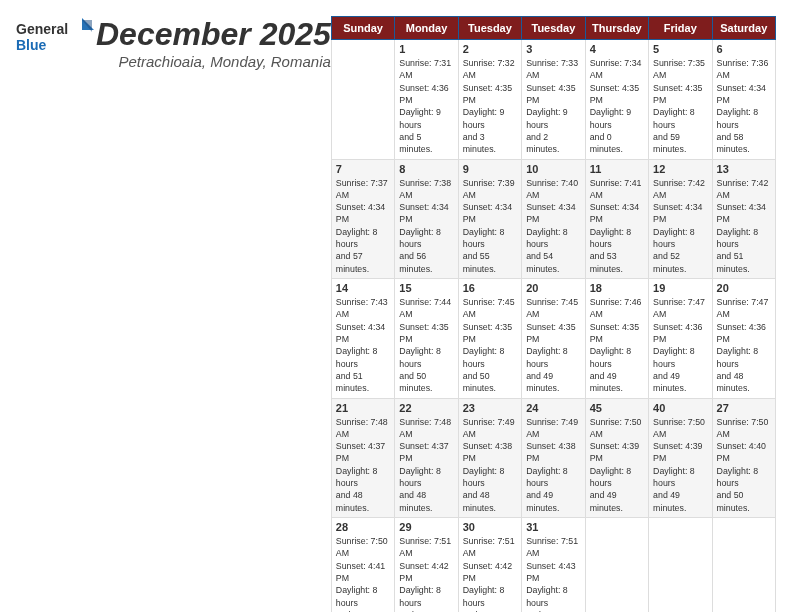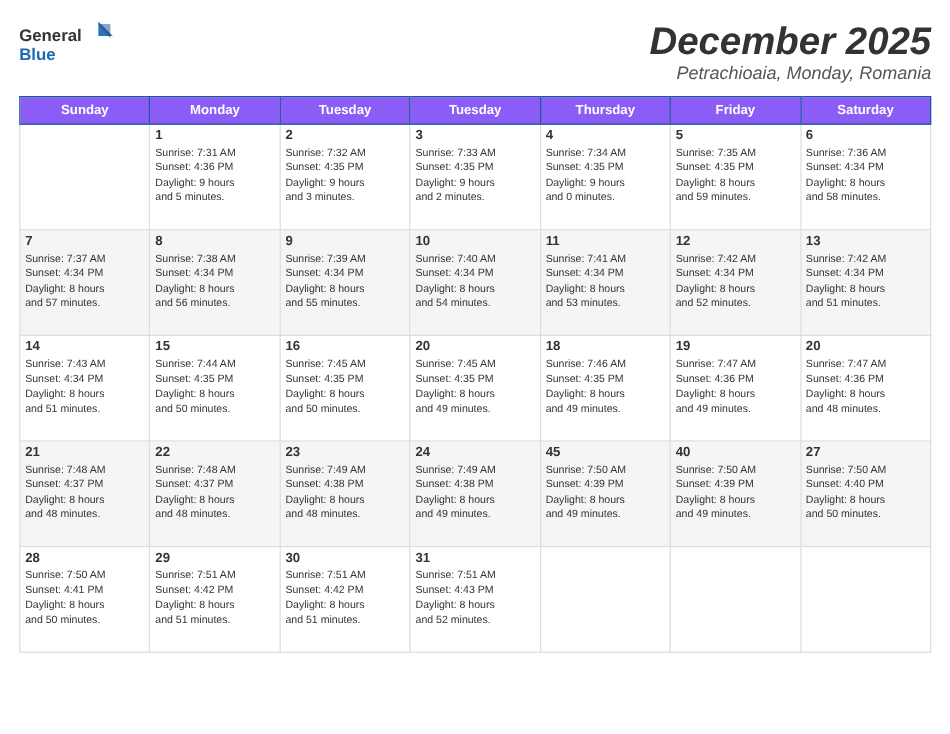--- a/index.html
+++ b/index.html
@@ -8,21 +8,21 @@
       background: #fff;
       width: 792px;
       height: 612px;
       overflow: hidden;
     }
     .page {
       width: 792px;
       height: 524px;
       padding: 16px;
       display: flex;
-      flex-direction: column;
+      flex-direction: row;
     }
     .header {
       display: flex;
       justify-content: space-between;
       align-items: flex-start;
       margin-bottom: 10px;
     }
     .logo {
       display: flex;
       align-items: center;
@@ -43,21 +43,21 @@
     }
     .calendar {
       flex: 1;
       border: 1px solid #ccc;
       border-collapse: collapse;
       width: 100%;
       table-layout: fixed;
       font-size: 9.5px;
     }
     .calendar th {
-      background: #8b5cf6;
+      background: #7f1d1d;
       color: white;
       text-align: center;
       padding: 5px 2px;
       font-size: 11px;
       border: 1px solid #1a5a9a;
     }
     .calendar td {
       vertical-align: top;
       border: 1px solid #ddd;
       padding: 3px 4px;

